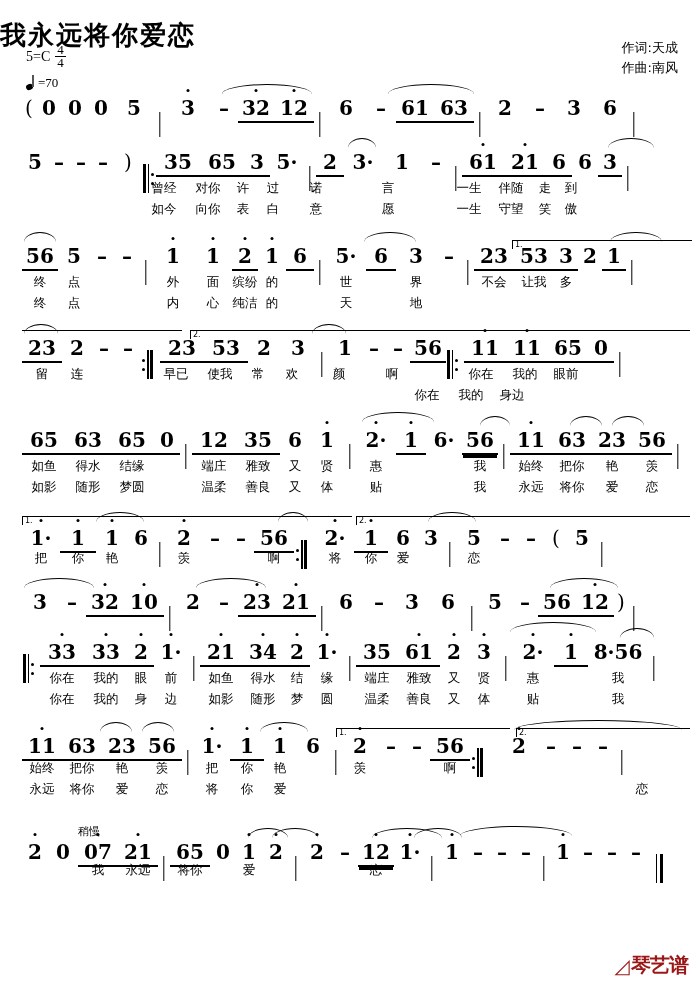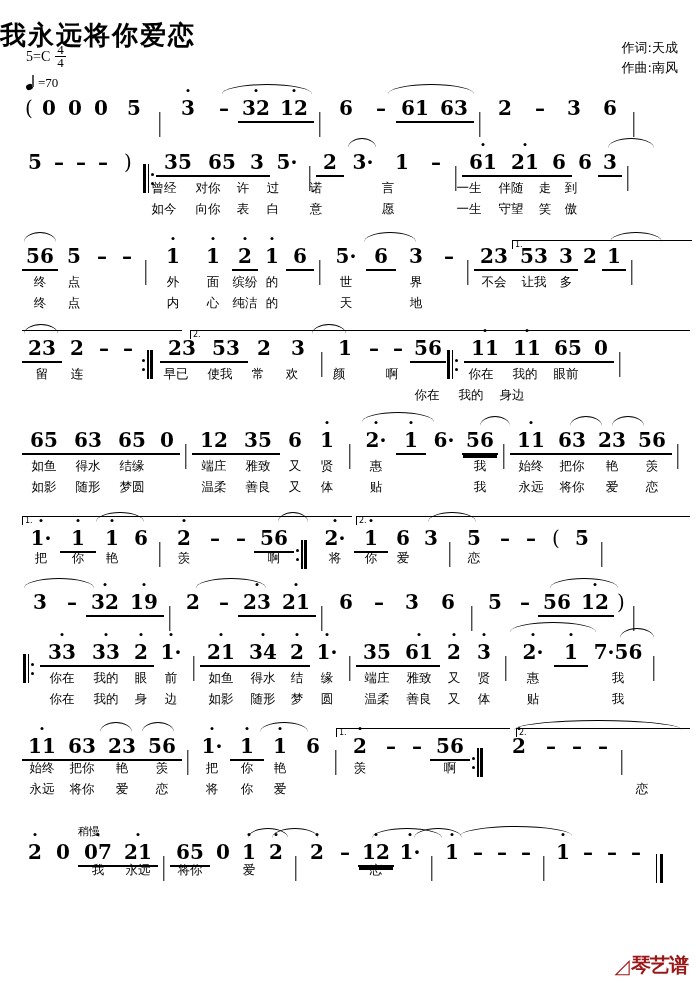--- a/index.html
+++ b/index.html
@@ -546,21 +546,21 @@
       <span class="cell" style="width:12px;"></span>
       <span class="cell" style="width:36px;">恋</span>
     </div>
   </div>
 
   <div class="row" style="height:40px;margin-top:12px;">
     <div class="notes">
       <span class="cell" style="width:36px;">3</span>
       <span class="cell" style="width:28px;">–</span>
       <span class="cell beam1 oh" style="width:38px;">32</span>
-      <span class="cell beam1 oh" style="width:40px;">19</span>
+      <span class="cell beam1 oh" style="width:40px;">10</span>
       <span class="bar"></span>
       <span class="cell" style="width:34px;">2</span>
       <span class="cell" style="width:28px;">–</span>
       <span class="cell beam1 oh" style="width:38px;">23</span>
       <span class="cell beam1 oh" style="width:40px;">21</span>
       <span class="bar"></span>
       <span class="cell" style="width:36px;">6</span>
       <span class="cell" style="width:30px;">–</span>
       <span class="cell" style="width:36px;">3</span>
       <span class="cell" style="width:36px;">6</span>
@@ -592,21 +592,21 @@
       <span class="cell beam1 oh" style="width:26px;">2</span>
       <span class="cell oh" style="width:34px;">1·</span>
       <span class="bar"></span>
       <span class="cell beam1" style="width:42px;">35</span>
       <span class="cell beam1 oh" style="width:42px;">61</span>
       <span class="cell oh" style="width:28px;">2</span>
       <span class="cell oh" style="width:32px;">3</span>
       <span class="bar"></span>
       <span class="cell oh" style="width:42px;">2·</span>
       <span class="cell beam1 oh" style="width:34px;">1</span>
-      <span class="cell" style="width:60px;">7·56</span>
+      <span class="cell" style="width:60px;">8·56</span>
       <span class="bar"></span>
       <div class="tie" style="left:510px;top:-18px;width:86px;"></div>
       <div class="tie" style="left:620px;top:-12px;width:34px;"></div>
     </div>
     <div class="lyr">
       <span class="cell" style="width:18px;"></span>
       <span class="cell" style="width:44px;">你在</span>
       <span class="cell" style="width:44px;">我的</span>
       <span class="cell" style="width:26px;">眼</span>
       <span class="cell" style="width:34px;">前</span>

